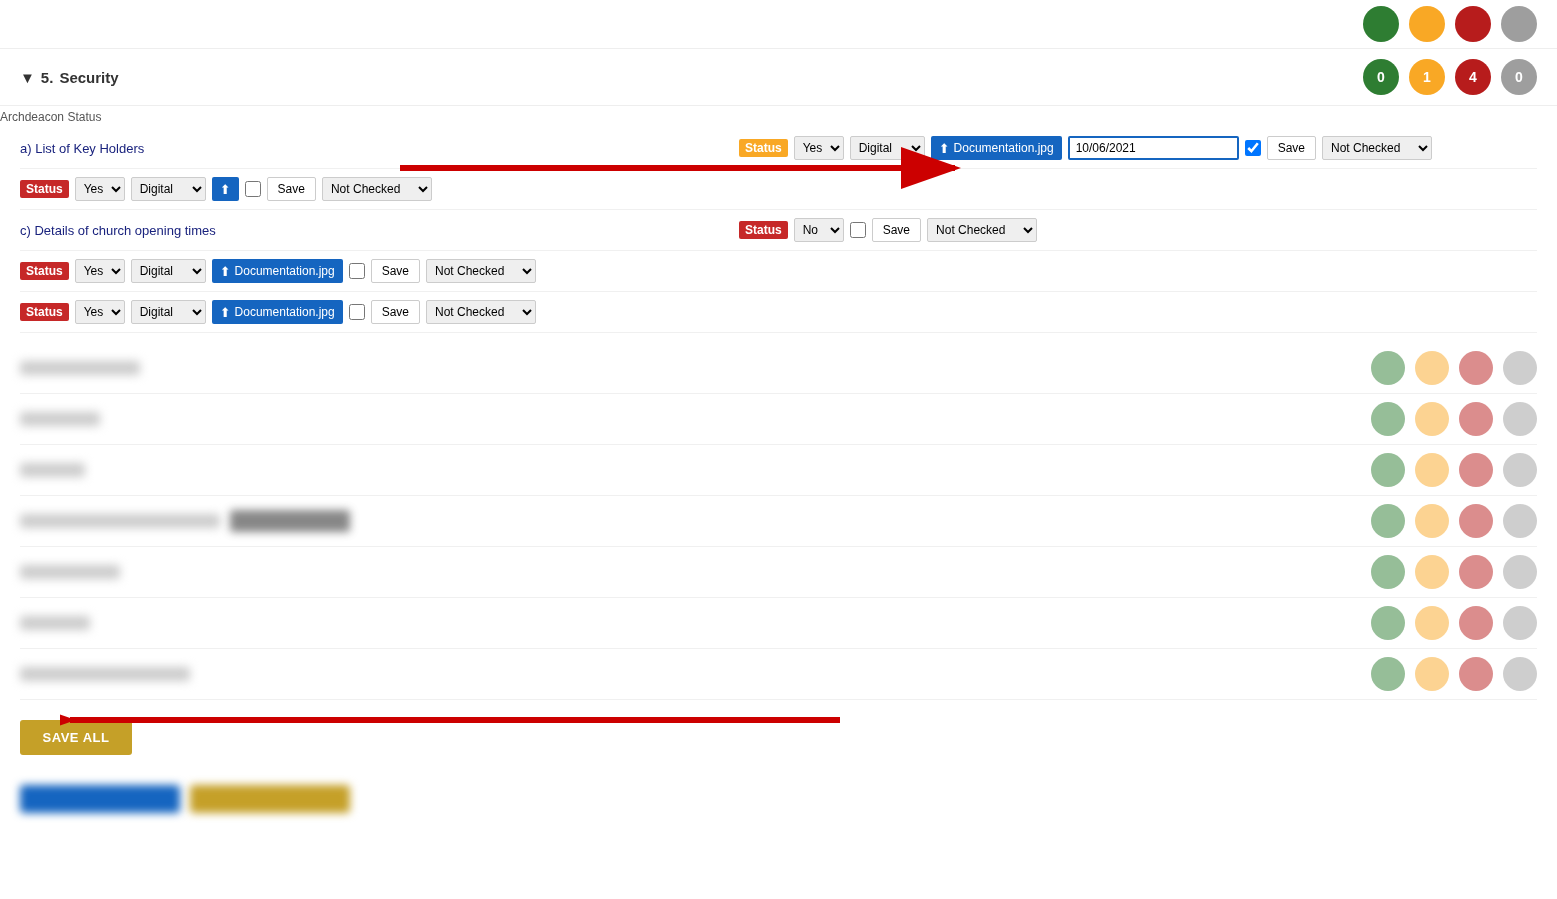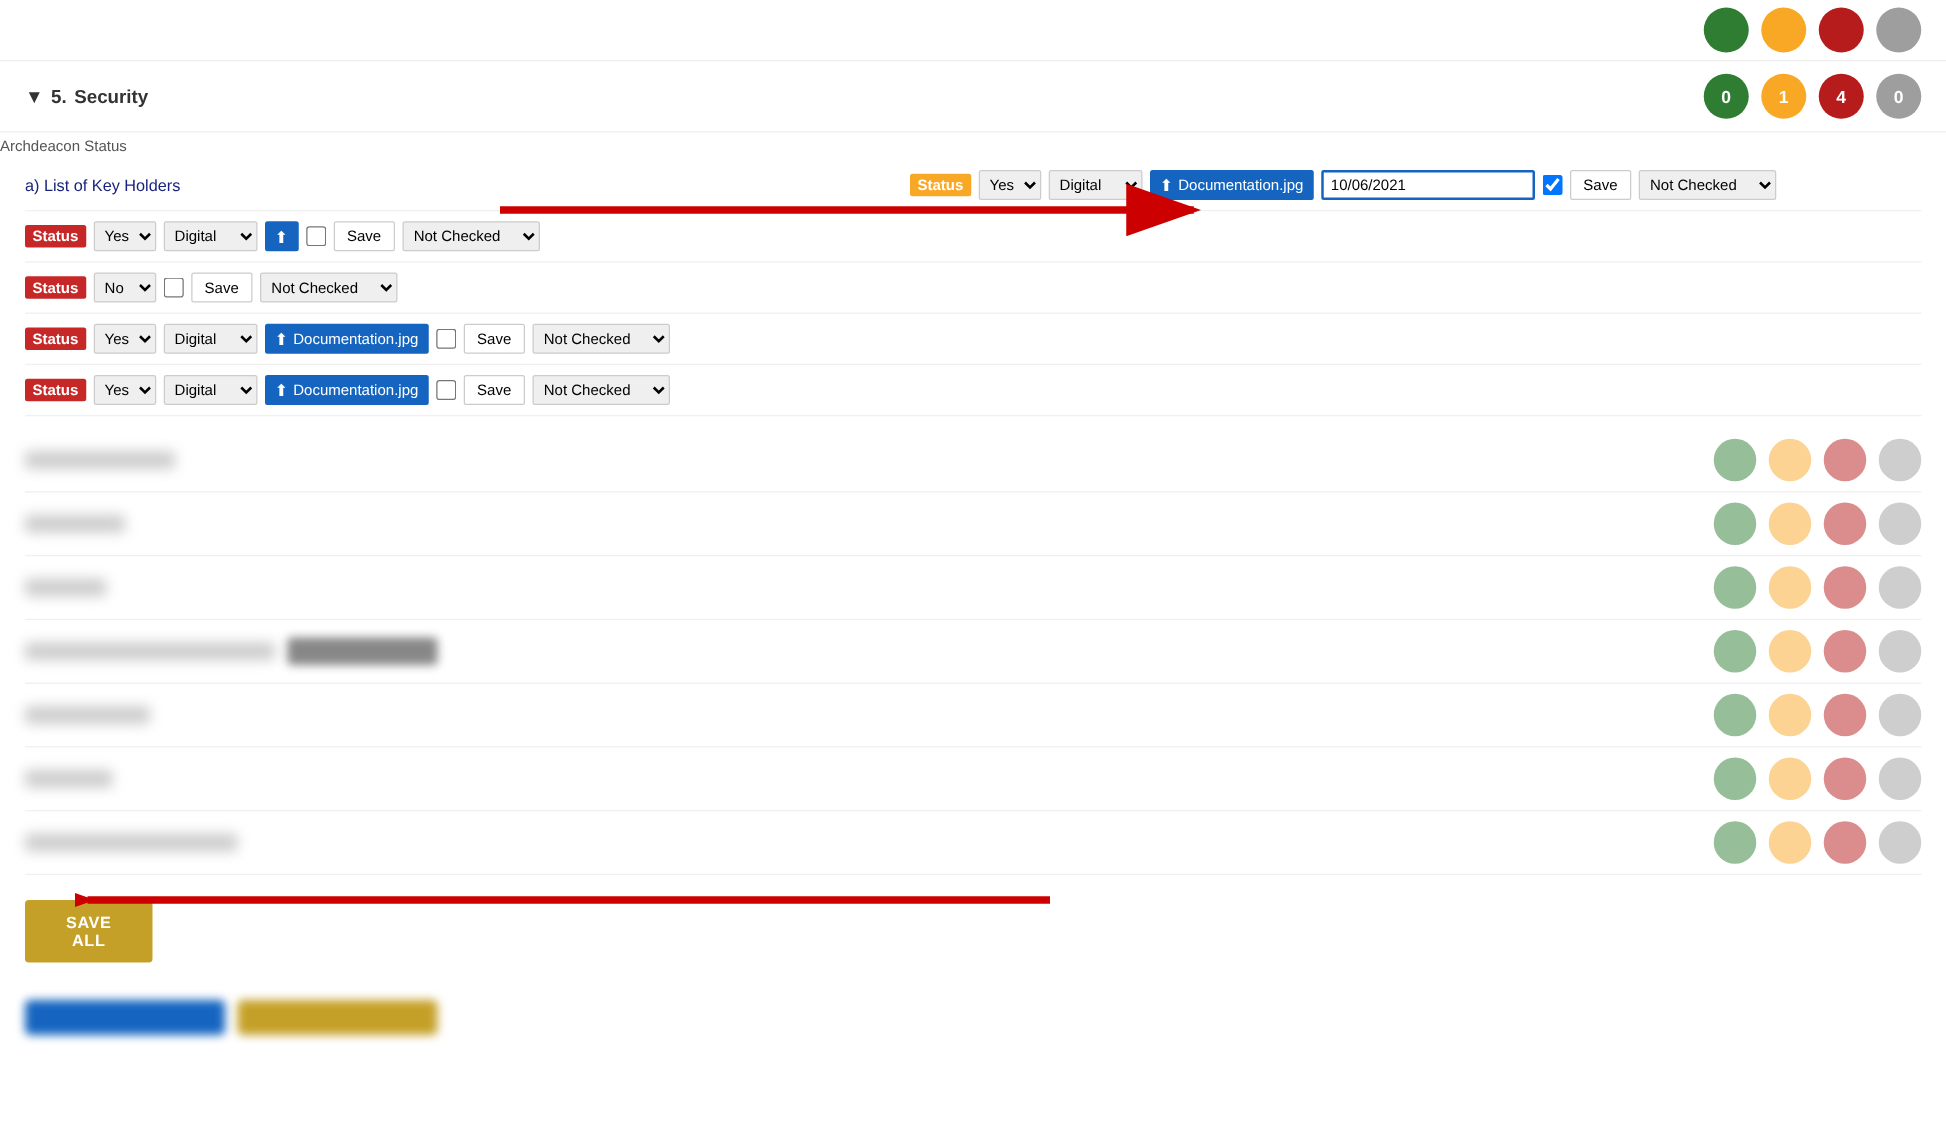--- a/index.html
+++ b/index.html
@@ -76,21 +76,21 @@
     
     .questions-area {
       padding: 0 20px;
     }
 
     .question-row {
       display: flex;
       align-items: center;
       padding: 8px 0;
       border-bottom: 1px solid #f0f0f0;
-      gap: 8px;
+      gap: 19px;
     }
 
     .question-text {
       flex: 0 0 700px;
       color: #1a237e;
       font-size: 13px;
     }
 
     .question-controls {
       display: flex;
@@ -223,21 +223,21 @@
 
     .save-all-btn {
       background: #c5a028;
       color: #fff;
       border: none;
       padding: 10px 18px;
       font-size: 13px;
       font-weight: bold;
       border-radius: 3px;
       cursor: pointer;
-      width: 102px;
+      width: 112px;
       letter-spacing: 0.5px;
     }
 
     .in-progress-text {
       color: #1565c0;
       font-size: 13px;
     }
 
     
     .bottom-bars {
@@ -301,20 +301,21 @@
           <select class="storage-select"><option value="Digital">Digital</option><option value="Physical">Physical</option><option value="Both">Both</option></select>
           <button class="upload-btn">
             <span class="upload-icon">⬆</span>
           </button>
           <input type="checkbox" style="">
           <button class="save-btn">Save</button>
           <select class="archdeacon-select"><option value="Not Checked">Not Checked</option><option value="Checked">Checked</option><option value="Approved">Approved</option><option value="Rejected">Rejected</option></select>
         </div>
       </div>
       <div class="question-row">
+        <div class="question-text">c) Details of church opening times</div>
         <div class="question-controls">
           <span class="status-label status-label-red">Status</span>
           <select class="status-select"><option value="Yes">Yes</option><option value="No" selected="">No</option></select>
           <input type="checkbox" style="">
           <button class="save-btn">Save</button>
           <select class="archdeacon-select"><option value="Not Checked">Not Checked</option><option value="Checked">Checked</option><option value="Approved">Approved</option><option value="Rejected">Rejected</option></select>
         </div>
       </div>
       <div class="question-row">
         <div class="question-controls">

